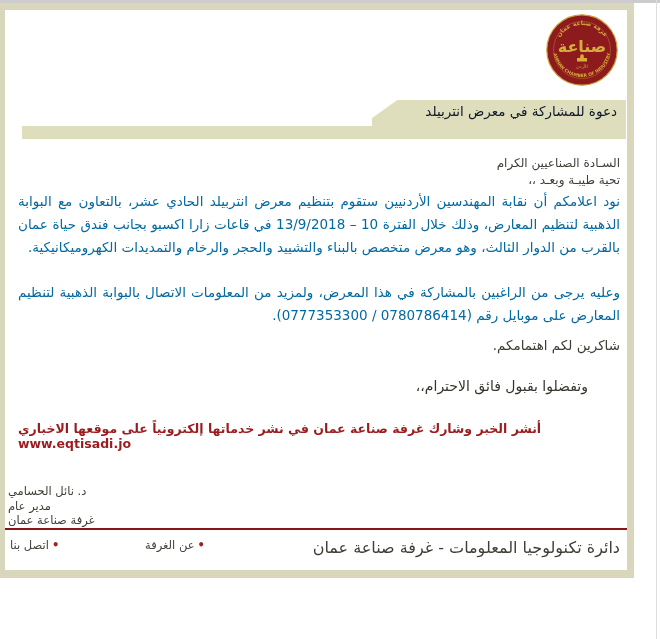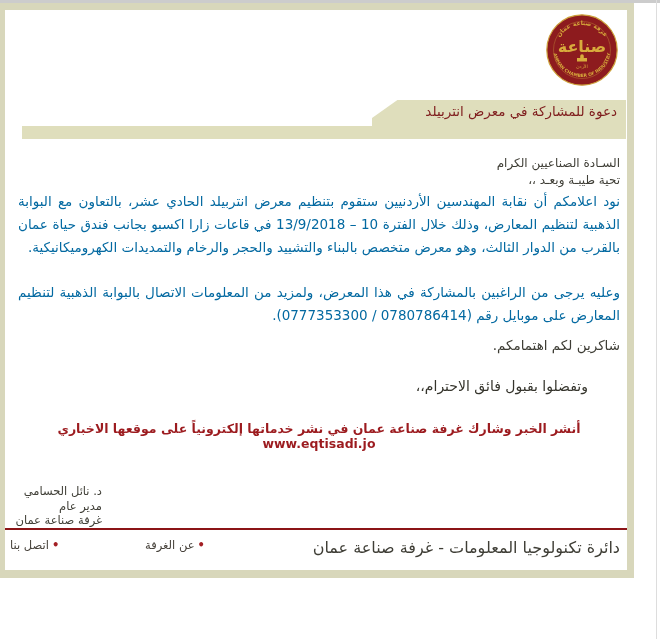--- a/index.html
+++ b/index.html
@@ -19,21 +19,21 @@
   .doc   { position:absolute; left:5px;  top:10px; width:622px; height:560px; background:#ffffff; }
 
   
   .logo { position:absolute; left:546px; top:14px; width:72px; height:72px; }
 
   
   .banner-box {
     position:absolute; left:372px; top:100px; width:254px; height:39px;
     background:#dfdebc;
     clip-path:polygon(0 46%, 10% 0, 100% 0, 100% 100%, 0 100%);
-    color:#7f1d1d; font-size:13.5px; line-height:18px;
+    color:#0f172a; font-size:13.5px; line-height:18px;
     padding:2px 9px 0 0; text-align:right;
   }
   .banner-bar { position:absolute; left:22px; top:126px; width:350px; height:13px; background:#dfdebc; }
 
   
   .salutation {
     position:absolute; left:18px; top:155px; width:602px;
     text-align:right; font-size:12px; line-height:17px; color:#3f3e36;
   }
   .para {
@@ -46,28 +46,28 @@
   .thanks {
     position:absolute; left:18px; top:337px; width:602px;
     text-align:right; font-size:13.5px; color:#3d3c34;
   }
   .closing {
     position:absolute; right:72px; top:378px;
     font-size:14px; font-weight:normal; color:#35342c;
   }
   .share-line {
     position:absolute; left:18px; top:421px; width:602px;
-    text-align:center; font-size:12.5px; font-weight:bold; color:#9c1b1f;
+    text-align:left; font-size:12.5px; font-weight:bold; color:#9c1b1f;
   }
   .share-line .url { direction:ltr; unicode-bidi:embed; }
 
   
   .signature {
     position:absolute; left:8px; top:484px; width:94px;
-    text-align:right; font-size:11.5px; line-height:14.5px; color:#3f3e36;
+    text-align:left; font-size:11.5px; line-height:14.5px; color:#3f3e36;
   }
   .red-rule { position:absolute; left:5px; top:528px; width:622px; height:2px; background:#8b1417; }
 
   
   .footer-dept {
     position:absolute; right:40px; top:538px;
     font-size:16px; color:#3f3e36;
   }
   .footer-link {
     position:absolute; top:538px; font-size:11.5px; color:#46413a; cursor:pointer;

